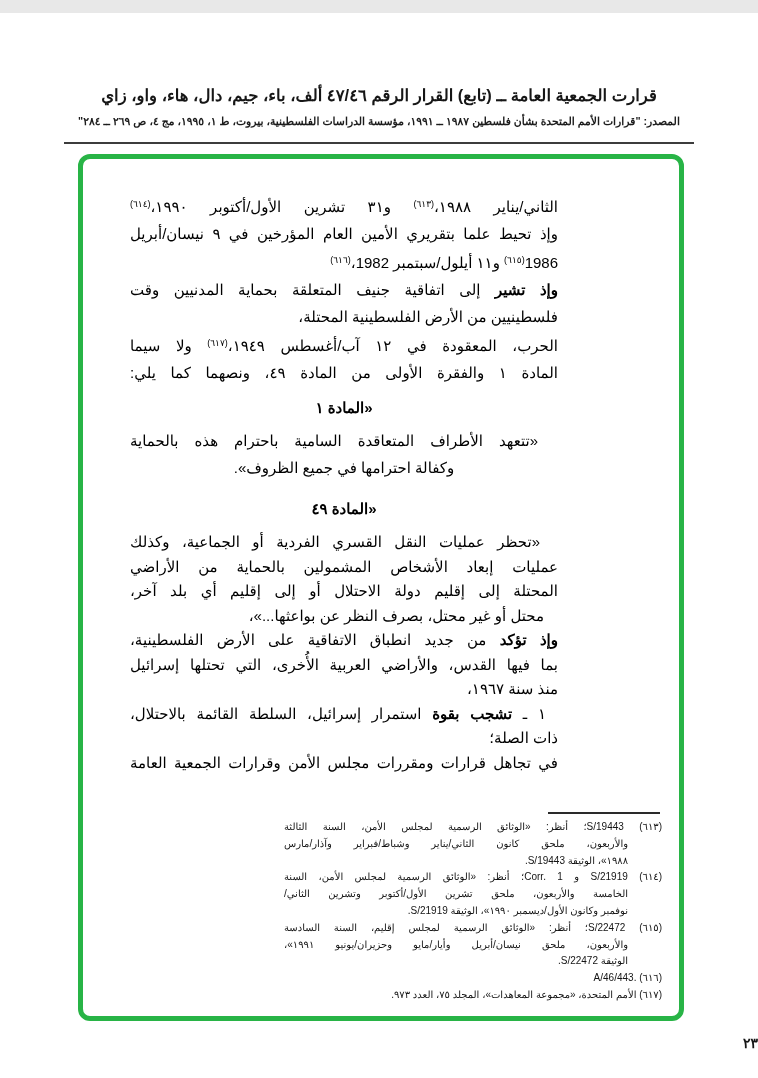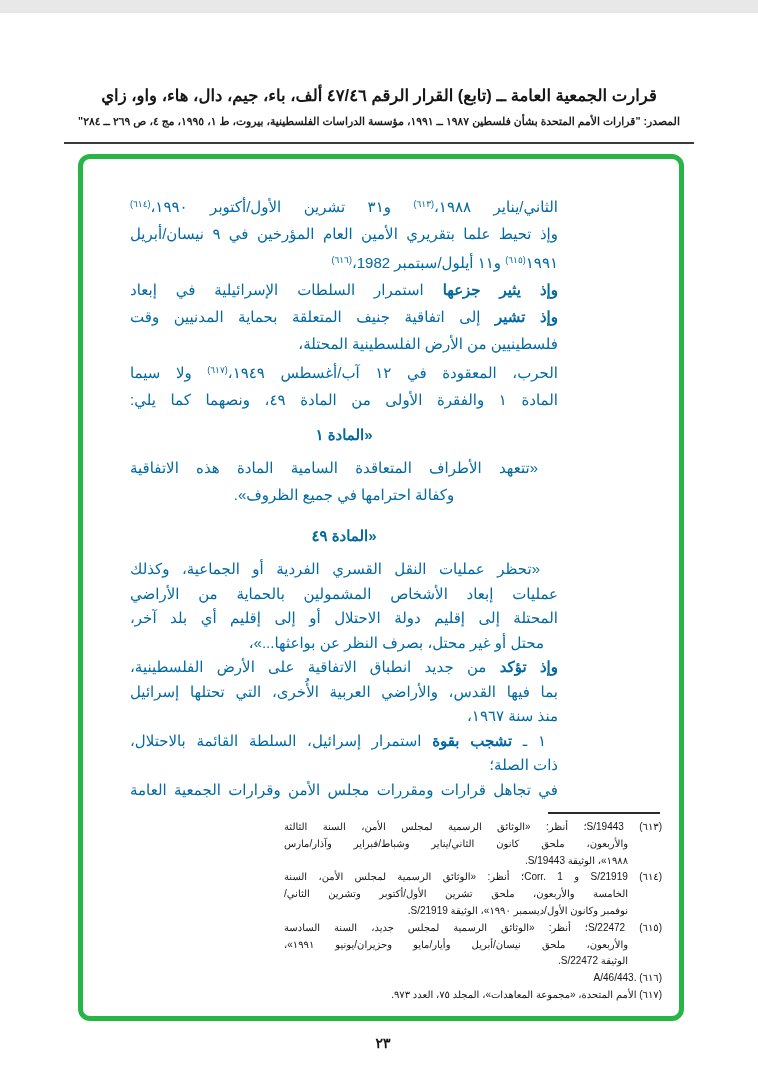--- a/index.html
+++ b/index.html
@@ -9,61 +9,60 @@
   .hdr-title{position:absolute;top:73px;left:30px;right:30px;text-align:center;
              direction:rtl;font-size:16.5px;font-weight:bold;letter-spacing:0;}
   .hdr-source{position:absolute;top:102px;left:20px;right:20px;text-align:center;
               direction:rtl;font-size:10.8px;font-weight:bold;color:#1c1c1c;}
   .hdr-rule{position:absolute;top:129px;left:64px;width:630px;height:2px;background:#3c3c3c;}
   
   .gbox{position:absolute;left:78px;top:141px;width:596px;height:857px;
         border:5px solid #28b446;border-radius:12px;background:transparent;}
   
   .body-text{position:absolute;top:178px;left:130px;width:428px;direction:rtl;
-             font-size:15px;line-height:27px;color:#0369a1;}
+             font-size:15px;line-height:27px;color:#000000;}
   .bline{min-height:1em;}
   .bline.justify{text-align:justify;text-align-last:justify;}
   .bline.right{text-align:right;}
   .bline.center{text-align:center;}
   .bline.tight{line-height:24.5px;}
   .heading{text-align:center;font-weight:bold;margin:8px 0 6px 0;}
   .heading.h49{margin-top:14px;margin-bottom:8px;}
   .b{font-weight:bold;}
   .sup{font-size:9px;vertical-align:5px;}
   
   .fn-rule{position:absolute;top:799px;left:548px;width:112px;height:2px;background:#2a2a2a;}
   .footnotes{position:absolute;top:806px;left:284px;width:378px;direction:rtl;
              font-size:10px;line-height:16.8px;color:#141414;}
   .fline{min-height:1em;}
   .fline.justify{text-align:justify;text-align-last:justify;}
   .fline.right{text-align:right;}
   .fline.cont{padding-right:34px;}
   
-  .pageno{position:absolute;top:1022px;left:8px;right:0;text-align:center;
+  .pageno{position:absolute;top:1022px;left:8px;right:0;
           font-size:14px;font-weight:bold;direction:rtl;}
 </style>
 </head>
 <body>
 
 <div class="page">
   <div class="hdr-title">قرارت الجمعية العامة ــ (تابع) القرار الرقم ٤٧/٤٦ ألف، باء، جيم، دال، هاء، واو، زاي</div>
   <div class="hdr-source">المصدر: "قرارات الأمم المتحدة بشأن فلسطين ١٩٨٧ ــ ١٩٩١، مؤسسة الدراسات الفلسطينية، بيروت، ط ١، ١٩٩٥، مج ٤، ص ٢٦٩ ــ ٢٨٤"</div>
   <div class="hdr-rule" style="background: rgb(60, 60, 60);"></div>
   <div class="gbox" style="border-color: rgb(40, 180, 70);"></div>
   <div class="body-text">
       <div class="bline justify"><span>الثاني/يناير ١٩٨٨،</span><span class="sup">(٦١٣)</span><span> و٣١ تشرين الأول/أكتوبر ١٩٩٠،</span><span class="sup">(٦١٤)</span></div>
       <div class="bline justify"><span>وإذ تحيط علما بتقريري الأمين العام المؤرخين في ٩ نيسان/أبريل</span></div>
-      <div class="bline right"><span>١٩٩١</span><span class="sup">(٦١٥)</span><span> و١١ أيلول/سبتمبر 1982،</span><span class="sup">(٦١٦)</span></div>
-      <div class="bline justify"><span class="b">وإذ يثير جزعها</span><span> استمرار السلطات الإسرائيلية في إبعاد</span></div>
+      <div class="bline right"><span>1986</span><span class="sup">(٦١٥)</span><span> و١١ أيلول/سبتمبر 1982،</span><span class="sup">(٦١٦)</span></div>
       <div class="bline justify"><span class="b">وإذ تشير</span><span> إلى اتفاقية جنيف المتعلقة بحماية المدنيين وقت</span></div>
       <div class="bline right"><span>فلسطينيين من الأرض الفلسطينية المحتلة،</span></div>
       <div class="bline justify"><span>الحرب، المعقودة في ١٢ آب/أغسطس ١٩٤٩،</span><span class="sup">(٦١٧)</span><span> ولا سيما</span></div>
       <div class="bline justify"><span>المادة ١ والفقرة الأولى من المادة ٤٩، ونصهما كما يلي:</span></div>
       <div class="bline center heading"><span class="b">«المادة ١</span></div>
-      <div class="bline justify" style="padding-right: 20px;"><span>«تتعهد الأطراف المتعاقدة السامية المادة هذه الاتفاقية</span></div>
+      <div class="bline justify" style="padding-right: 20px;"><span>«تتعهد الأطراف المتعاقدة السامية باحترام هذه بالحماية</span></div>
       <div class="bline center"><span>وكفالة احترامها في جميع الظروف».</span></div>
       <div class="bline center heading h49"><span class="b">«المادة ٤٩</span></div>
       <div class="bline justify tight" style="padding-right: 18px;"><span>«تحظر عمليات النقل القسري الفردية أو الجماعية، وكذلك</span></div>
       <div class="bline justify tight"><span>عمليات إبعاد الأشخاص المشمولين بالحماية من الأراضي</span></div>
       <div class="bline justify tight"><span>المحتلة إلى إقليم دولة الاحتلال أو إلى إقليم أي بلد آخر،</span></div>
       <div class="bline right tight" style="padding-right: 14px;"><span>محتل أو غير محتل، بصرف النظر عن بواعثها...»،</span></div>
       <div class="bline justify tight"><span class="b">وإذ تؤكد</span><span> من جديد انطباق الاتفاقية على الأرض الفلسطينية،</span></div>
       <div class="bline justify tight"><span>بما فيها القدس، والأراضي العربية الأُخرى، التي تحتلها إسرائيل</span></div>
       <div class="bline right tight"><span>منذ سنة ١٩٦٧،</span></div>
       <div class="bline justify tight" style="padding-right: 12px;"><span>١ ـ </span><span class="b">تشجب بقوة</span><span> استمرار إسرائيل، السلطة القائمة بالاحتلال،</span></div>
@@ -76,21 +75,21 @@
         <div class="fline justify"><span>(٦١٣) </span><span dir="ltr">S/19443</span><span>؛ أنظر: «الوثائق الرسمية لمجلس الأمن، السنة الثالثة</span></div>
         <div class="fline justify cont"><span>والأربعون، ملحق كانون الثاني/يناير وشباط/فبراير وآذار/مارس</span></div>
         <div class="fline right cont"><span>١٩٨٨»، الوثيقة </span><span dir="ltr">S/19443</span><span>.</span></div>
       </div>
       <div>
         <div class="fline justify"><span>(٦١٤) </span><span dir="ltr">S/21919</span><span> و </span><span dir="ltr">Corr. 1</span><span>؛ أنظر: «الوثائق الرسمية لمجلس الأمن، السنة</span></div>
         <div class="fline justify cont"><span>الخامسة والأربعون، ملحق تشرين الأول/أكتوبر وتشرين الثاني/</span></div>
         <div class="fline right cont"><span>نوفمبر وكانون الأول/ديسمبر ١٩٩٠»، الوثيقة </span><span dir="ltr">S/21919</span><span>.</span></div>
       </div>
       <div>
-        <div class="fline justify"><span>(٦١٥) </span><span dir="ltr">S/22472</span><span>؛ أنظر: «الوثائق الرسمية لمجلس جديد، السنة السادسة</span></div>
+        <div class="fline justify"><span>(٦١٥) </span><span dir="ltr">S/22472</span><span>؛ أنظر: «الوثائق الرسمية لمجلس إقليم، السنة السادسة</span></div>
         <div class="fline justify cont"><span>والأربعون، ملحق نيسان/أبريل وأيار/مايو وحزيران/يونيو ١٩٩١»،</span></div>
         <div class="fline right cont"><span>الوثيقة </span><span dir="ltr">S/22472</span><span>.</span></div>
       </div>
       <div>
         <div class="fline right"><span>(٦١٦) </span><span dir="ltr">A/46/443.</span></div>
       </div>
       <div>
         <div class="fline right"><span>(٦١٧) الأمم المتحدة، «مجموعة المعاهدات»، المجلد ٧٥، العدد ٩٧٣.</span></div>
       </div>
     </div>

